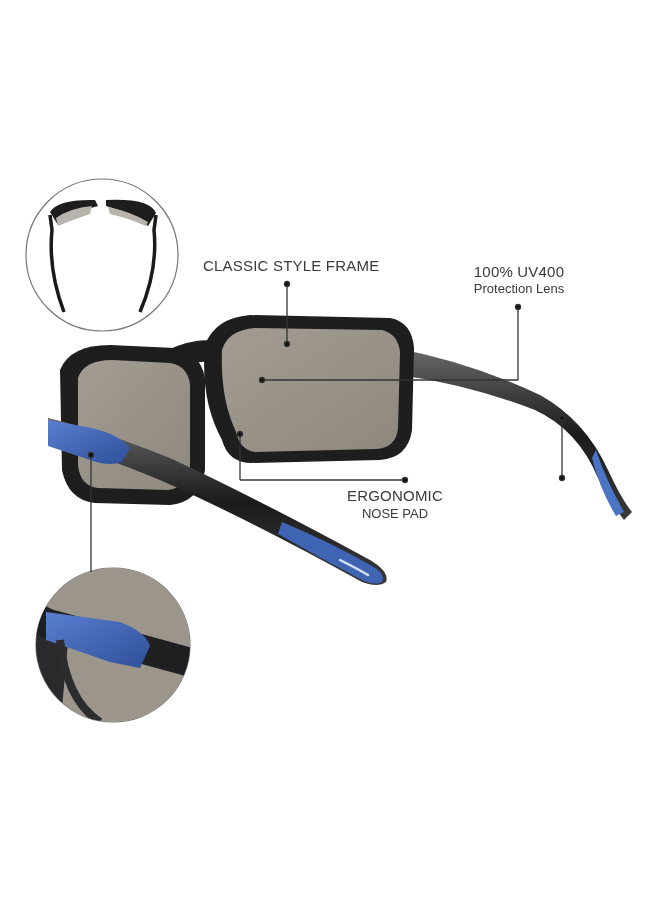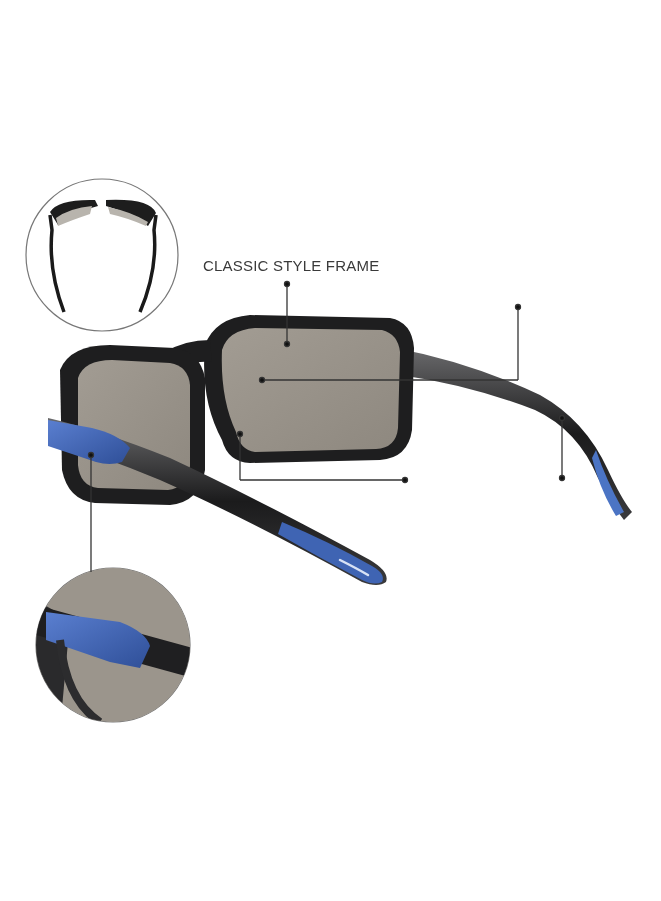--- a/index.html
+++ b/index.html
@@ -104,16 +104,24 @@
 
       <line x1="91" y1="455" x2="91" y2="572"></line>
       <circle cx="91" cy="455" r="2.5"></circle>
     </g>
   </svg>
 
   <div class="label l-main" style="left:203px; top:257px;">
     <span>CLASSIC STYLE FRAME</span>
   </div>
 
+  <div class="label" style="left:464px; top:263px; width:110px;">
+    <div class="l-main">100% UV400</div>
+    <div class="l-sub" style="margin-top:1px;">Protection Lens</div>
+  </div>
 
+  <div class="label" style="left:340px; top:487px; width:110px;">
+    <div class="l-main">ERGONOMIC</div>
+    <div class="l-sub" style="margin-top:2px;">NOSE PAD</div>
+  </div>
 
 
 </div>
 
 </body></html>

